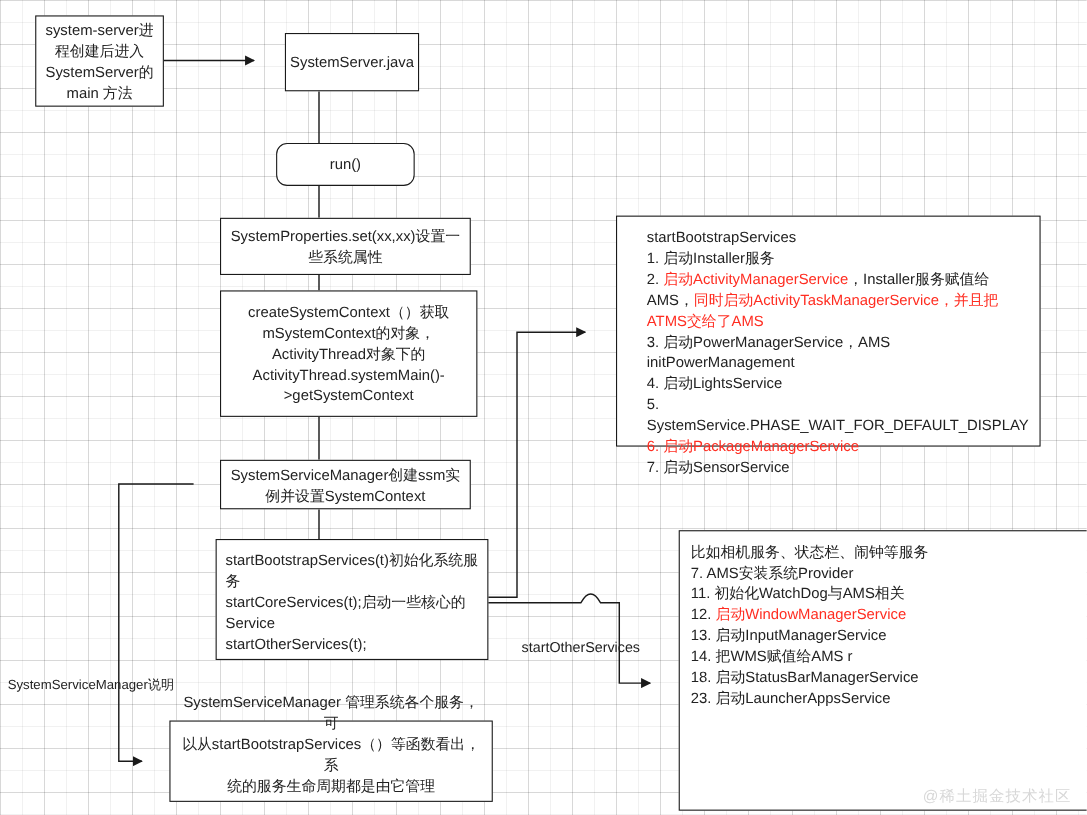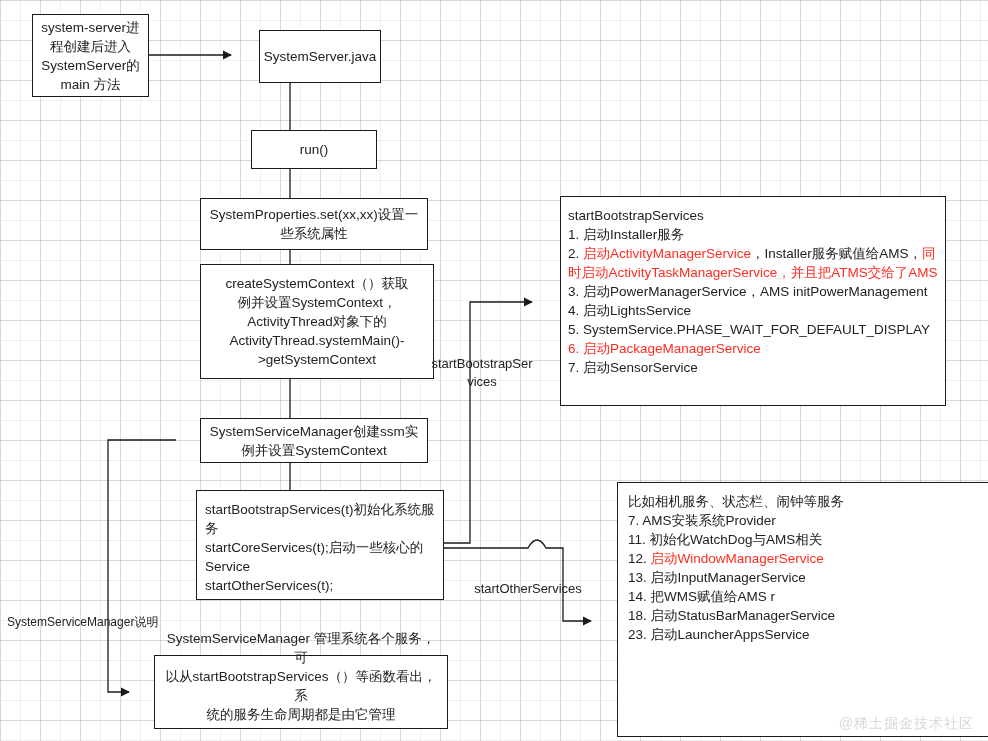--- a/index.html
+++ b/index.html
@@ -119,35 +119,35 @@
       <div>程创建后进入</div>
       <div>SystemServer的</div>
       <div>main 方法</div>
     </div>
   </div>
 
   <div class="node center" style="left:235px; top:30px; width:122px; height:53px;">
     <span>SystemServer.java</span>
   </div>
 
-  <div class="node center" style="left:227px; top:130px; width:126px; height:39px;">
+  <div class="node center" style="left:227px; top:130px; width:126px; height:39px;border-radius:10px;">
     <span>run()</span>
   </div>
 
   <div class="node center" style="left:176px; top:198px; width:228px; height:52px;">
     <div class="lines">
       <div>SystemProperties.set(xx,xx)设置一</div>
       <div>些系统属性</div>
     </div>
   </div>
 
   <div class="node center" style="left:176px; top:264px; width:234px; height:115px;">
     <div class="lines">
       <div>createSystemContext（）获取</div>
-      <div>例并设置SystemContext，</div>
+      <div>mSystemContext的对象，</div>
       <div>ActivityThread对象下的</div>
       <div>ActivityThread.systemMain()-</div>
       <div>&gt;getSystemContext</div>
     </div>
   </div>
 
   <div class="node center" style="left:176px; top:418px; width:228px; height:45px;">
     <div class="lines">
       <div>SystemServiceManager创建ssm实</div>
       <div>例并设置SystemContext</div>
@@ -157,21 +157,21 @@
   <div class="node left" style="left:172px; top:490px; width:248px; height:110px;">
     <div class="lines">
       <div>startBootstrapServices(t)初始化系统服</div>
       <div>务</div>
       <div>startCoreServices(t);启动一些核心的</div>
       <div>Service</div>
       <div> startOtherServices(t);</div>
     </div>
   </div>
 
-  <div class="node left" style="left:536px; top:196px; width:386px; height:210px; padding:9px 7px;">
+  <div class="node left" style="left:536px; top:196px; width:386px; height:210px; padding:9px 27px;">
     <div>startBootstrapServices</div>
     <div>1. 启动Installer服务</div>
     <div>
       <span class="norm">2. </span><span class="red">启动ActivityManagerService</span><span class="norm">，Installer服务赋值给AMS，</span><span class="red">同时启动ActivityTaskManagerService，并且把ATMS交给了AMS</span>
     </div>
     <div>3. 启动PowerManagerService，AMS initPowerManagement</div>
     <div>4. 启动LightsService</div>
     <div>5. SystemService.PHASE_WAIT_FOR_DEFAULT_DISPLAY</div>
     <div class="red">6. 启动PackageManagerService</div>
     <div>7. 启动SensorService</div>
@@ -189,24 +189,20 @@
   </div>
 
   <div class="node center" style="left:130px; top:655px; width:294px; height:74px;align-items:flex-end;">
     <div class="lines">
       <div>SystemServiceManager 管理系统各个服务，可</div>
       <div>以从startBootstrapServices（）等函数看出，系</div>
       <div>统的服务生命周期都是由它管理</div>
     </div>
   </div>
 
-  <div class="edge-label" style="left:424px; top:355px; width:116px;">
-    <div>startBootstrapSer</div>
-    <div>vices</div>
-  </div>
 
   <div class="edge-label" style="left:468px; top:580px; width:120px;">
     <div>startOtherServices</div>
   </div>
 
   <div class="free-label" style="left:7px; top:613px;">
     <span>SystemServiceManager说明</span>
   </div>
 
   <div class="watermark">@稀土掘金技术社区</div>

